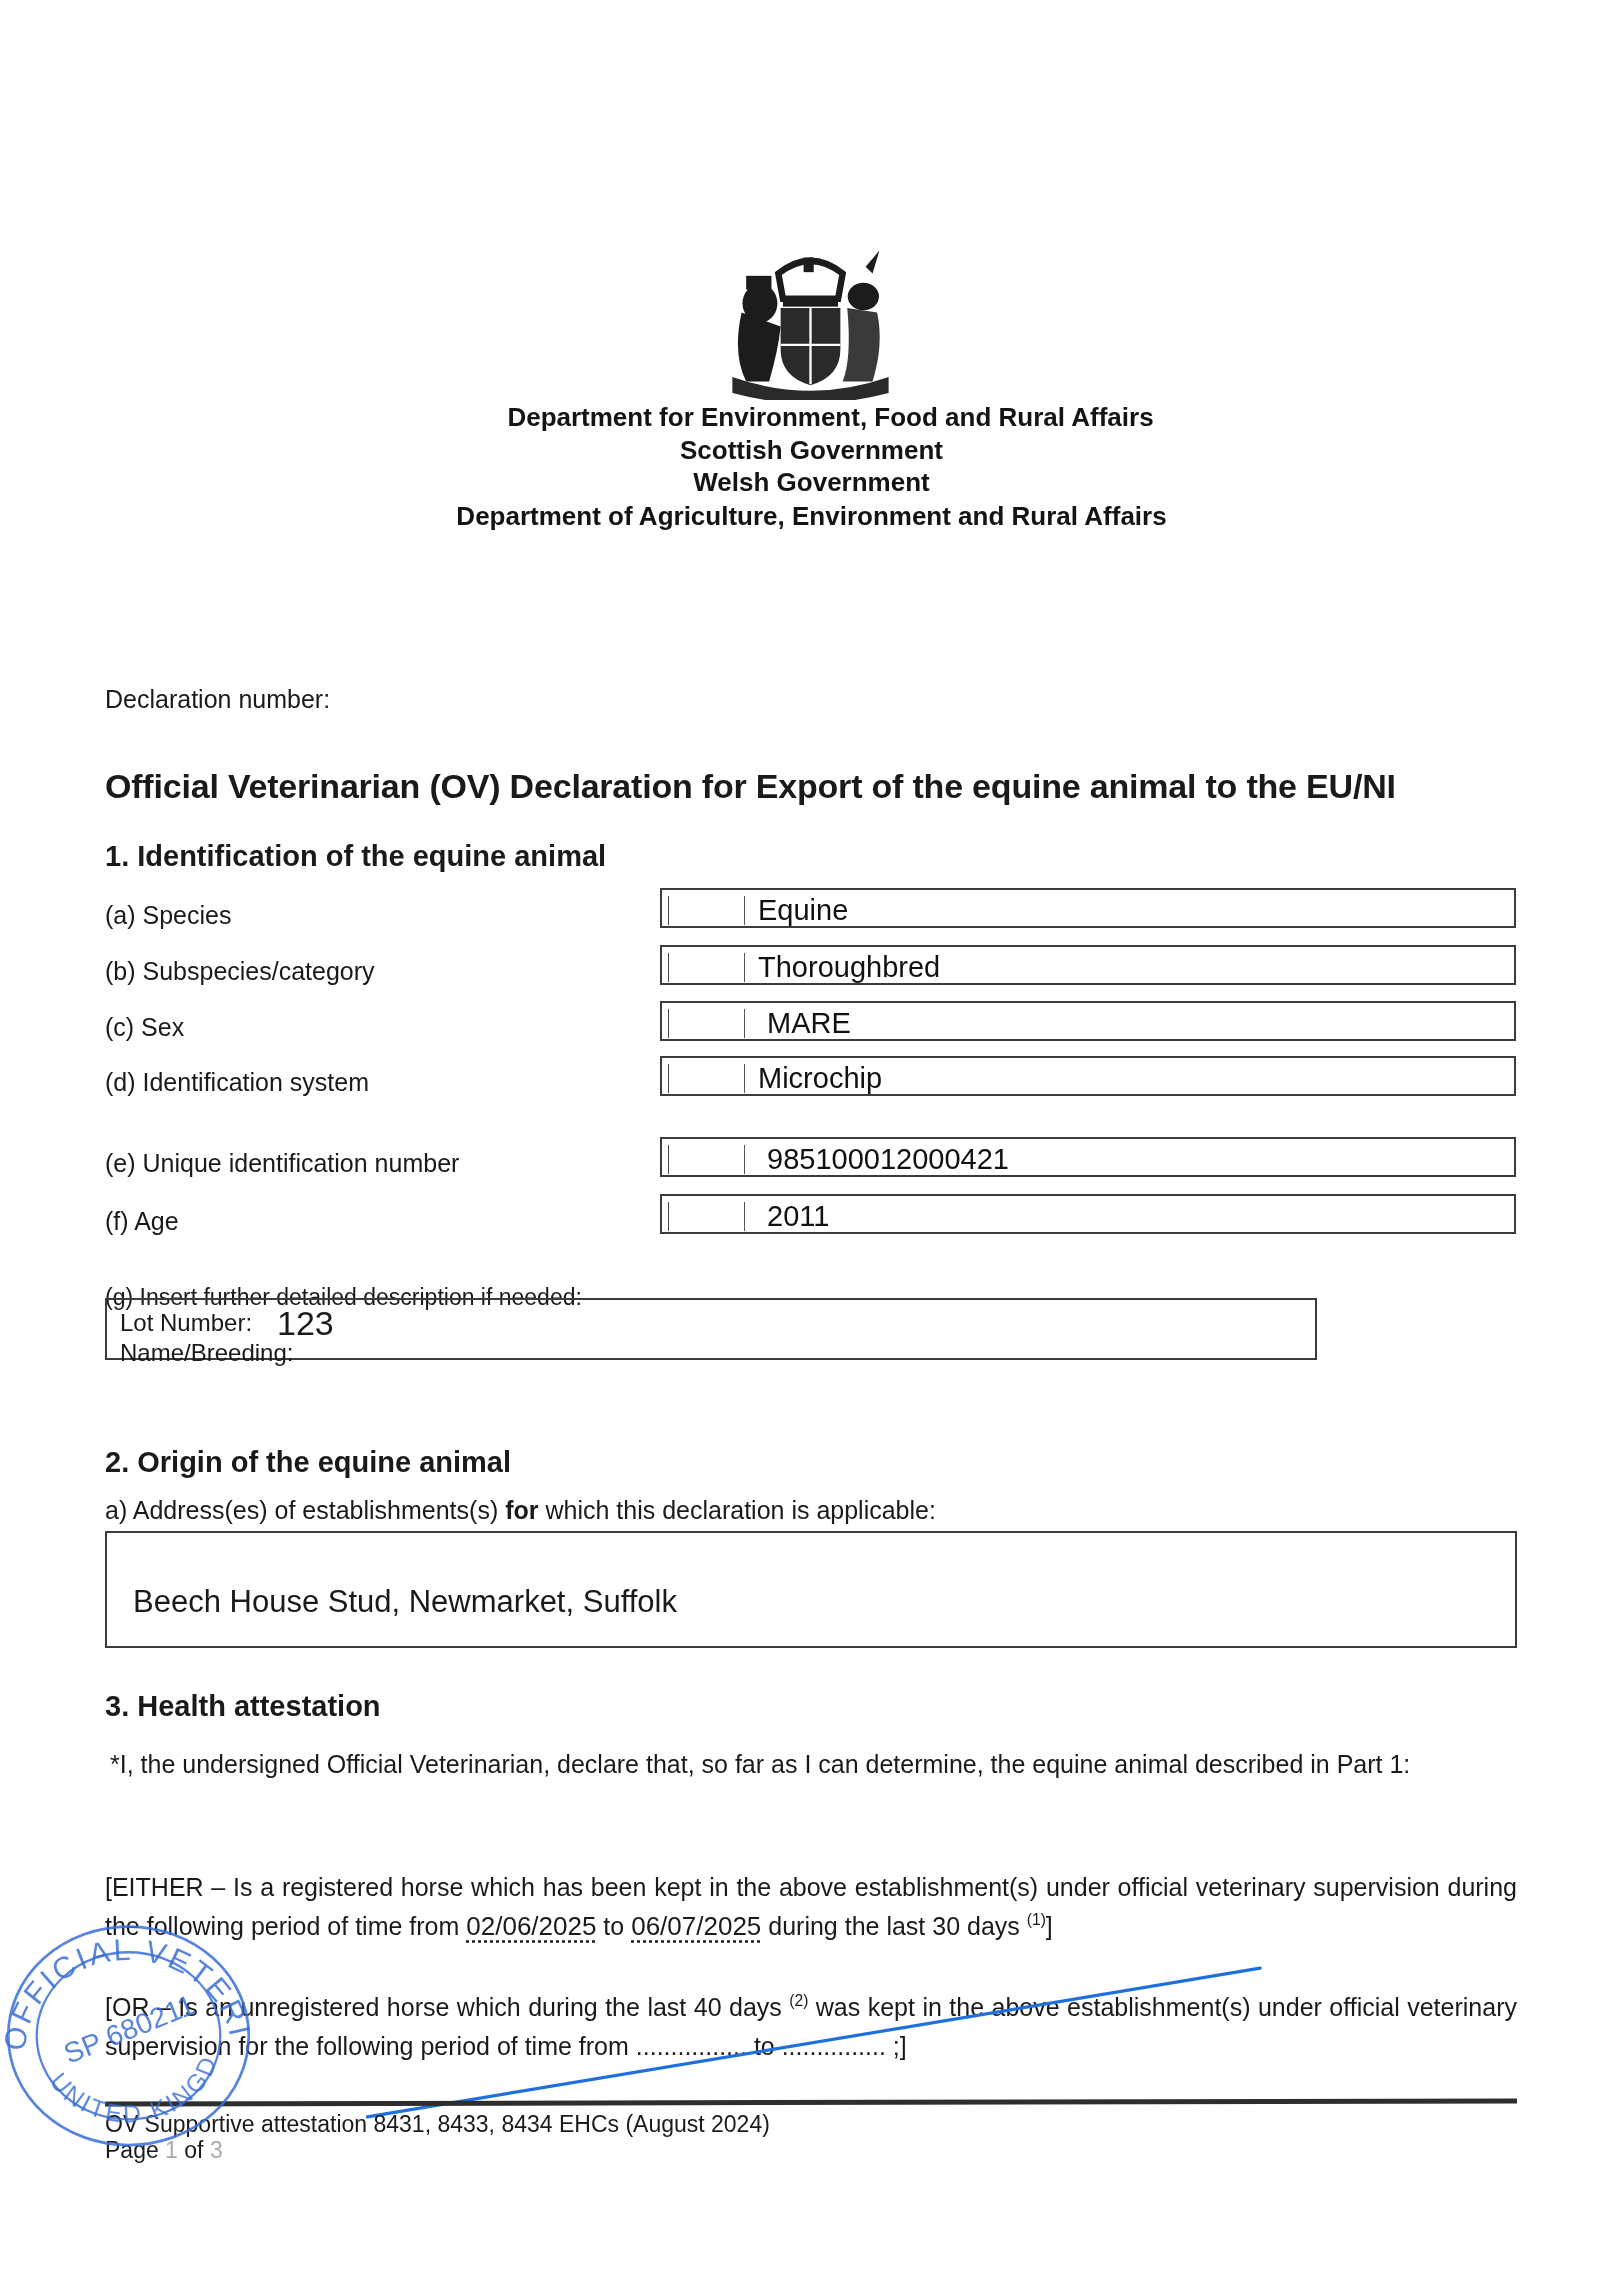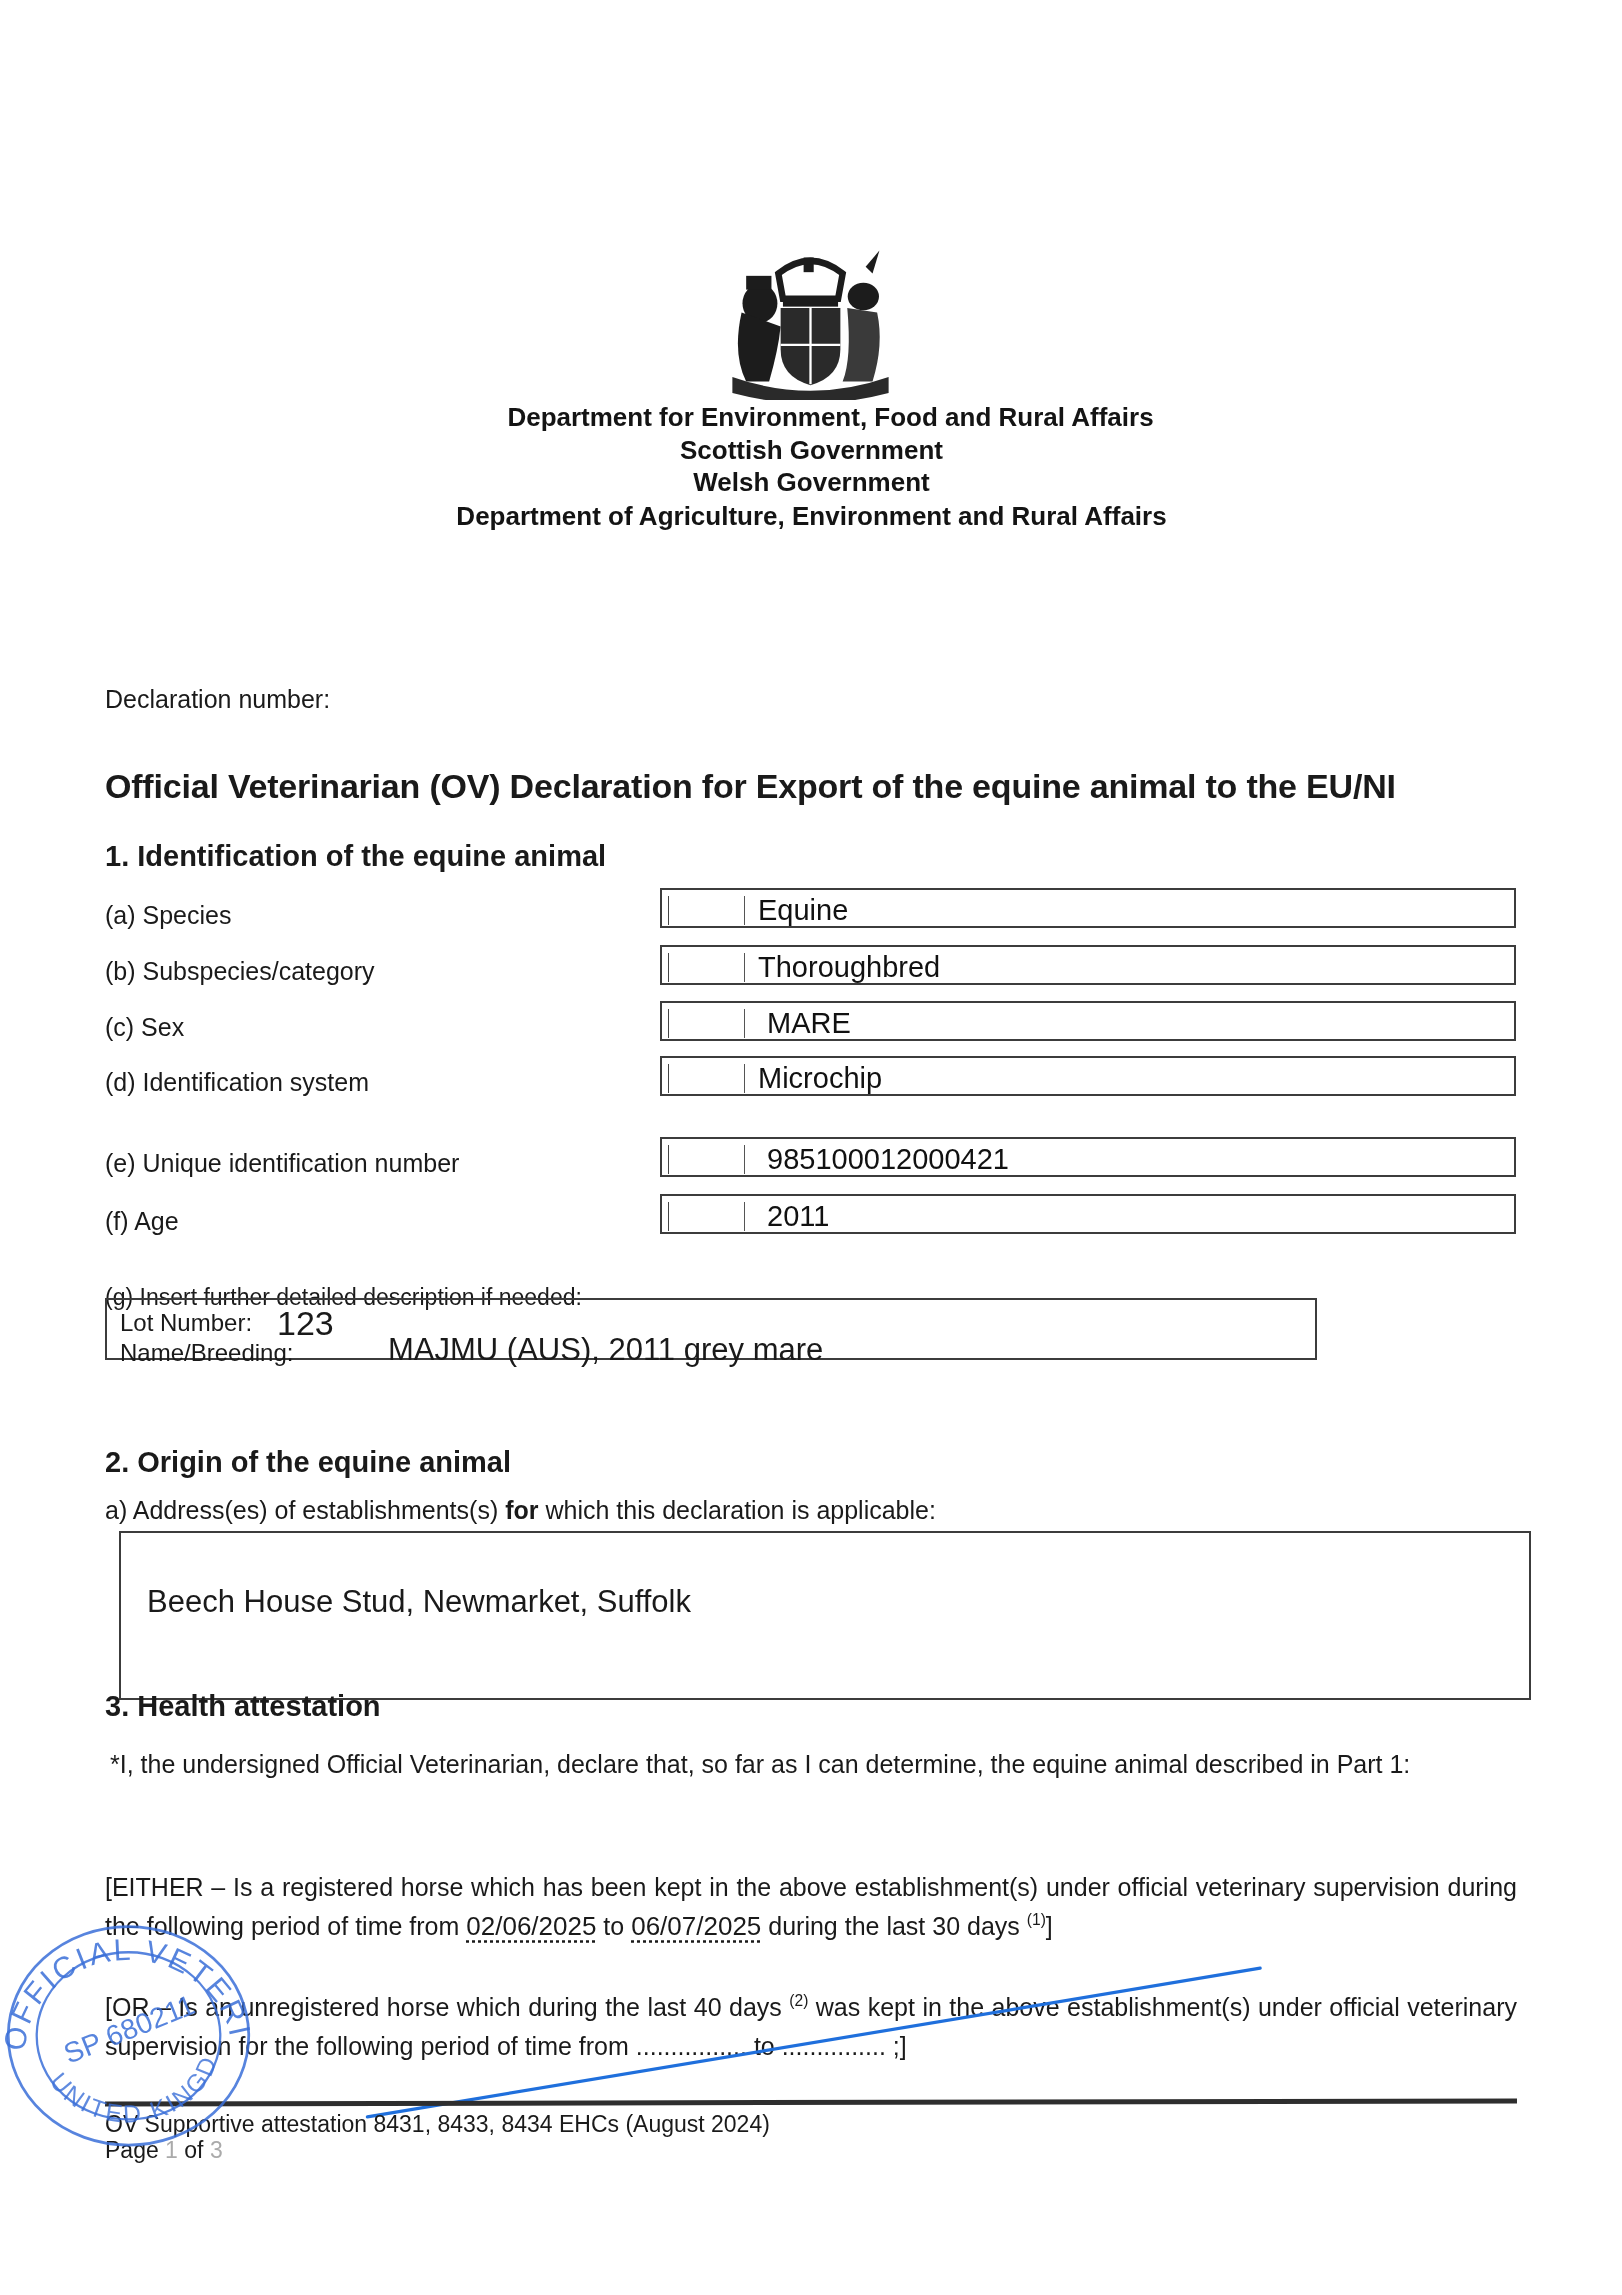--- a/index.html
+++ b/index.html
@@ -20,21 +20,21 @@
   .field-box .mark-l { position: absolute; left: 5.5px; top: 6.4px; width: 1.4px; height: 28.5px; background: #444; }
   .field-box .mark-r { position: absolute; left: 82px; top: 6.4px; width: 1.4px; height: 28.5px; background: #555; }
   .field-box .val { position: absolute; left: 96px; top: 3.7px; font-size: 29px; color: #111; white-space: nowrap; }
   .desc-label { left: 105px; top: 1284px; font-size: 23px; white-space: nowrap; }
   .desc-box { left: 105px; top: 1298px; width: 1212px; height: 62px; border: 2.3px solid #3c3c3c; box-sizing: border-box; }
   .desc-box .lot-label { position: absolute; left: 13px; top: 9.2px; font-size: 24px; }
   .desc-box .lot-val { position: absolute; left: 170px; top: 3.7px; font-size: 34px; }
   .desc-box .nb-label { position: absolute; left: 13px; top: 39px; font-size: 24px; }
   .desc-box .nb-val { position: absolute; left: 281px; top: 32px; font-size: 31px; }
   .addr-label { left: 105px; top: 1496px; font-size: 25px; white-space: nowrap; }
-  .addr-box { left: 119px; top: 1531px; width: 1412px; height: 169px; border: 2.3px solid #3c3c3c; box-sizing: border-box; }
+  .addr-box { left: 105px; top: 1531px; width: 1412px; height: 117px; border: 2.3px solid #3c3c3c; box-sizing: border-box; }
   .addr-box .val { position: absolute; left: 26px; top: 51px; font-size: 31px; }
   .para { left: 105px; width: 1412px; font-size: 25px; line-height: 39px; text-align: justify; }
   .filled { text-decoration: underline dotted; text-underline-offset: 4.6px; font-size: 26px; }
   sup { font-size: 15.6px; vertical-align: 10px; line-height: 0; }
   .footer-rule { left: 105px; top: 2100px; width: 1412px; height: 4.6px; background: #2e2e2e; transform: rotate(-0.12deg); }
   .footer-text { left: 105px; top: 2111px; font-size: 23px; white-space: nowrap; }
   .page-no { left: 105px; top: 2137px; font-size: 23px; white-space: nowrap; }
   .page-no .faint { color: #aaaaaa; }
   .strike { left: 0; top: 0; width: 1623px; height: 2295px; pointer-events: none; }
   .stamp { left: 0; top: 1914px; width: 257px; height: 239px; pointer-events: none; }
@@ -117,21 +117,20 @@
   <span class="mark-l"></span>
   <span class="mark-r"></span>
   <span class="val" style="left:105px;">2011</span>
 </div>
 
 <div class="abs desc-label">(g) Insert further detailed description if needed:</div>
 <div class="abs desc-box">
   <span class="lot-label">Lot Number:</span>
   <span class="lot-val">123</span>
   <span class="nb-label">Name/Breeding:</span>
-  <span class="nb-val">MAJMU (AUS), 2011 grey mare</span>
 </div>
 
 <div class="abs sec-head" style="top:1446px;">2. Origin of the equine animal</div>
 <div class="abs addr-label"><span>a) Address(es) of establishments(s) </span><b>for</b><span> which this declaration is applicable:</span></div>
 <div class="abs addr-box">
   <span class="val">Beech House Stud, Newmarket, Suffolk</span>
 </div>
 
 <div class="abs sec-head" style="top:1690px;">3. Health attestation</div>
 <div class="abs para" style="top:1745px; left:110px; width:1407px;">*I, the undersigned Official Veterinarian, declare that, so far as I can determine, the equine animal described in Part 1:</div>

